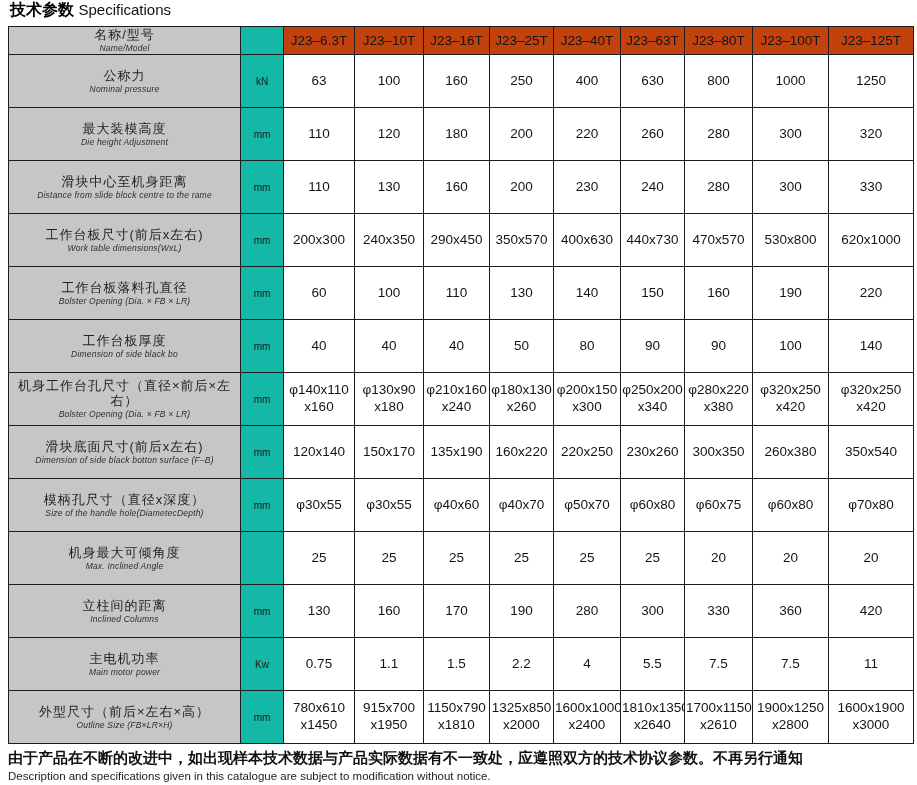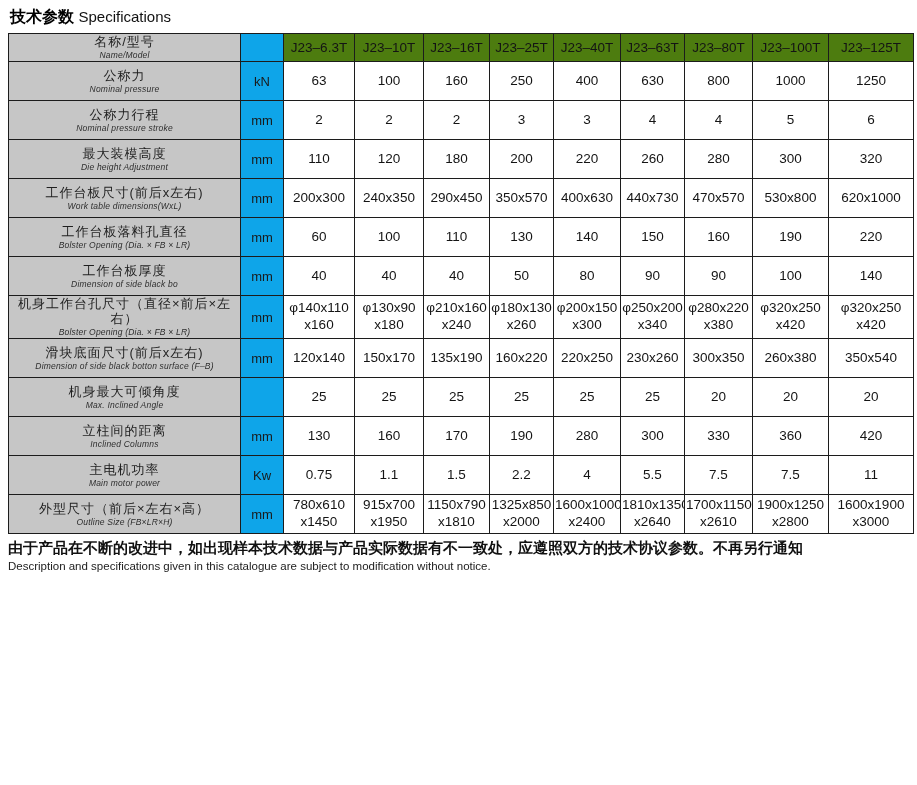--- a/index.html
+++ b/index.html
@@ -5,43 +5,43 @@
   * { box-sizing: border-box; }
   html, body {
     margin: 0; padding: 0;
     width: 917px; height: 785px;
     background: #ffffff;
     font-family: "Liberation Sans", "DejaVu Sans", sans-serif;
     color: #1a1a1a;
   }
   .page { width: 917px; height: 785px; overflow: hidden; }
 
-  .title-bar { margin: 7px 0 5px 10px; }
+  .title-bar { margin: 0 0 5px 10px; }
   .title-bar .zh { font-size: 16px; font-weight: bold; color: #000; }
   .title-bar .en { font-size: 15px; color: #111; }
 
   table.spec {
     border-collapse: collapse;
     margin-left: 8px;
     width: 905px;
     table-layout: fixed;
   }
   table.spec td {
     border: 1px solid #1c1c1c;
     text-align: center;
     vertical-align: middle;
     padding: 1px 1px;
     overflow: hidden;
   }
   tr.hdr { height: 15px; }
-  tr.r   { height: 39px; }
+  tr.r   { height: 53px; }
 
   td.lbl  { background: #c6c6c6; }
-  td.unit { background: #0ea5e9; font-size: 13px; color: #1a1a1a; }
-  td.mdl  { background: #4d7c0f; font-size: 13.5px; color: #141414; }
+  td.unit { background: #14b8a6; font-size: 10px; color: #1a1a1a; }
+  td.mdl  { background: #c2410c; font-size: 13.5px; color: #141414; }
   td.val  { background: #ffffff; font-size: 13.5px; color: #141414; white-space: pre-line; line-height: 1.25; }
 
   .lbl .zh { font-size: 13px; color: #1f1f1f; letter-spacing: 1px; line-height: 1.15; }
   .lbl .en { font-size: 8.5px; color: #2e2e2e; letter-spacing: 0.2px; line-height: 1.2; font-style: italic; }
 
   .footer { margin: 3px 0 0 8px; }
   .footer .zh { font-size: 15px; font-weight: bold; color: #111; line-height: 1.45; }
   .footer .en { font-size: 11.5px; color: #222; line-height: 1.3; }
 </style>
 </head>
@@ -96,49 +96,49 @@
           <td class="val">160</td>
           <td class="val">250</td>
           <td class="val">400</td>
           <td class="val">630</td>
           <td class="val">800</td>
           <td class="val">1000</td>
           <td class="val">1250</td>
         </tr>
         <tr class="r">
           <td class="lbl">
-            <div class="zh">公称力行程</div>
-            <div class="en">Nominal pressure stroke</div>
-          </td>
-          <td class="unit">mm</td>
-          <td class="val">2</td>
-          <td class="val">2</td>
-          <td class="val">2</td>
-          <td class="val">3</td>
-          <td class="val">3</td>
-          <td class="val">4</td>
-          <td class="val">4</td>
-          <td class="val">5</td>
-          <td class="val">6</td>
-        </tr>
-        <tr class="r">
-          <td class="lbl">
             <div class="zh">最大装模高度</div>
             <div class="en">Die height Adjustment</div>
           </td>
           <td class="unit">mm</td>
           <td class="val">110</td>
           <td class="val">120</td>
           <td class="val">180</td>
           <td class="val">200</td>
           <td class="val">220</td>
           <td class="val">260</td>
           <td class="val">280</td>
           <td class="val">300</td>
           <td class="val">320</td>
+        </tr>
+        <tr class="r">
+          <td class="lbl">
+            <div class="zh">滑块中心至机身距离</div>
+            <div class="en">Distance from slide block centre to the rame</div>
+          </td>
+          <td class="unit">mm</td>
+          <td class="val">110</td>
+          <td class="val">130</td>
+          <td class="val">160</td>
+          <td class="val">200</td>
+          <td class="val">230</td>
+          <td class="val">240</td>
+          <td class="val">280</td>
+          <td class="val">300</td>
+          <td class="val">330</td>
         </tr>
         <tr class="r">
           <td class="lbl">
             <div class="zh">工作台板尺寸(前后x左右)</div>
             <div class="en">Work table dimensions(WxL)</div>
           </td>
           <td class="unit">mm</td>
           <td class="val">200x300</td>
           <td class="val">240x350</td>
           <td class="val">290x450</td>
@@ -217,20 +217,36 @@
           <td class="val">135x190</td>
           <td class="val">160x220</td>
           <td class="val">220x250</td>
           <td class="val">230x260</td>
           <td class="val">300x350</td>
           <td class="val">260x380</td>
           <td class="val">350x540</td>
         </tr>
         <tr class="r">
           <td class="lbl">
+            <div class="zh">模柄孔尺寸（直径x深度）</div>
+            <div class="en">Size of the handle hole(DiametecDepth)</div>
+          </td>
+          <td class="unit">mm</td>
+          <td class="val">φ30x55</td>
+          <td class="val">φ30x55</td>
+          <td class="val">φ40x60</td>
+          <td class="val">φ40x70</td>
+          <td class="val">φ50x70</td>
+          <td class="val">φ60x80</td>
+          <td class="val">φ60x75</td>
+          <td class="val">φ60x80</td>
+          <td class="val">φ70x80</td>
+        </tr>
+        <tr class="r">
+          <td class="lbl">
             <div class="zh">机身最大可倾角度</div>
             <div class="en">Max. Inclined Angle</div>
           </td>
           <td class="unit"></td>
           <td class="val">25</td>
           <td class="val">25</td>
           <td class="val">25</td>
           <td class="val">25</td>
           <td class="val">25</td>
           <td class="val">25</td>

